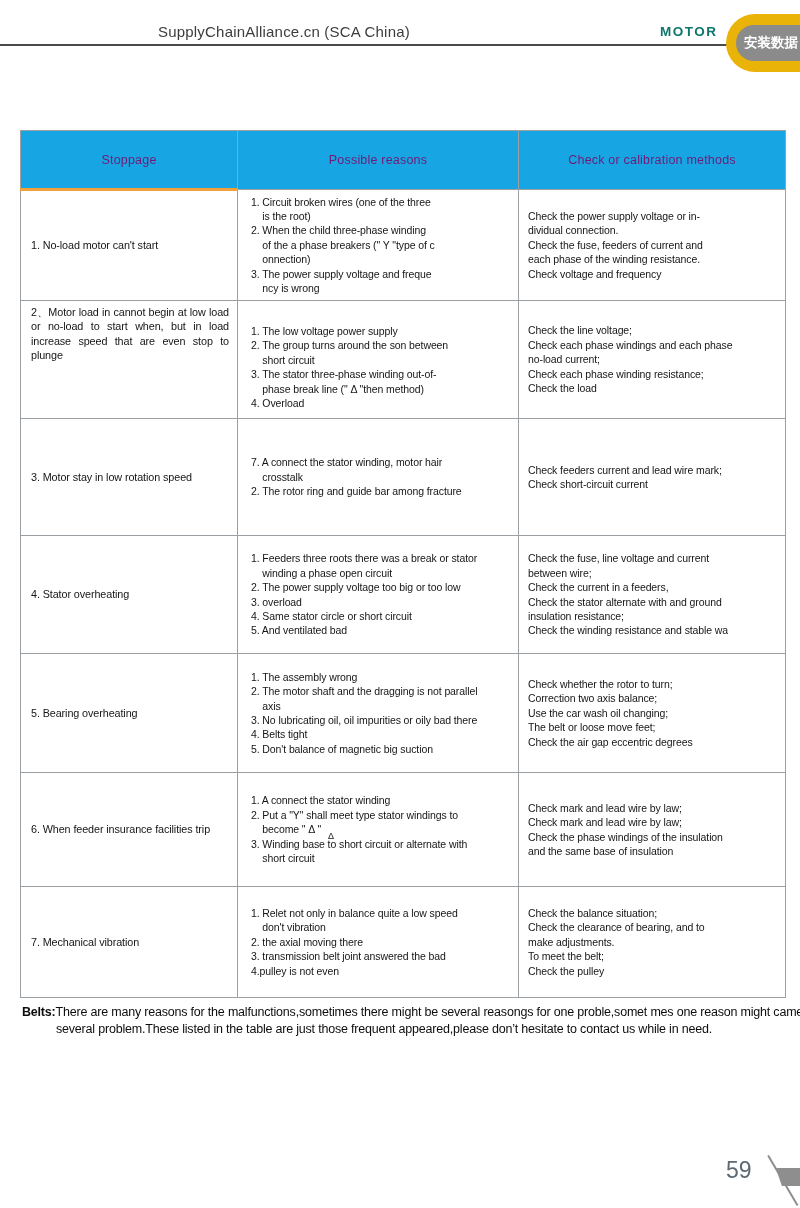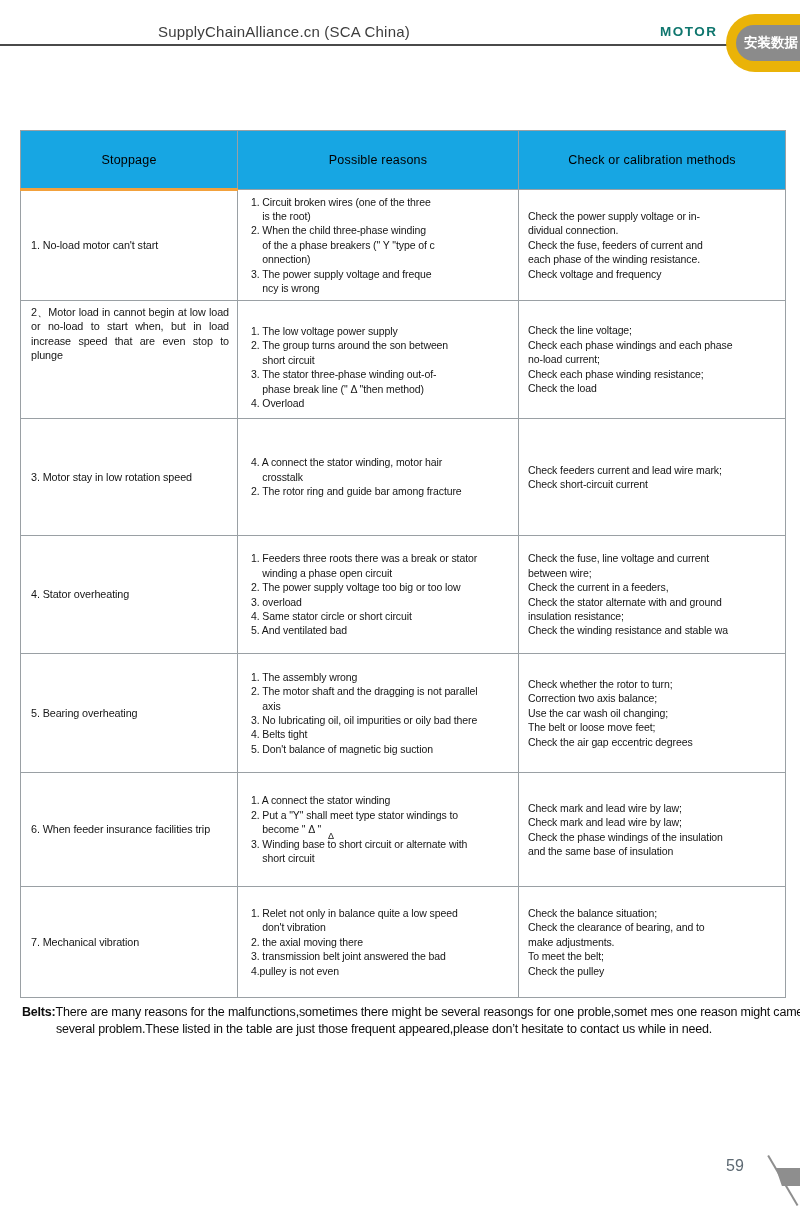--- a/index.html
+++ b/index.html
@@ -11,42 +11,42 @@
   .site-title{position:absolute;left:158px;top:23px;font-size:15px;color:#3d3d3d;letter-spacing:.2px;}
   .section-label{position:absolute;left:660px;top:24px;font-size:13.5px;font-weight:bold;color:#0f766e;letter-spacing:1.5px;}
   .head-rule{position:absolute;left:0;top:44px;width:800px;height:2px;background:#4a4a4a;z-index:1;}
   .side-tab{position:absolute;left:726px;top:14px;width:74px;height:58px;background:#eab308;border-radius:29px 0 0 29px;z-index:2;}
   .side-tab-inner{position:absolute;left:10px;top:11px;width:64px;height:36px;background:#8b8b8b;border-radius:18px 0 0 18px;
     color:#ffffff;font-weight:bold;font-size:13.5px;line-height:36px;padding-left:8px;white-space:nowrap;overflow:hidden;}
   
   table.trouble-table{position:absolute;left:20px;top:130px;width:765px;table-layout:fixed;border-collapse:collapse;}
   .trouble-table col.w0{width:217px}.trouble-table col.w1{width:281px}.trouble-table col.w2{width:267px}
   .trouble-table th{
-    height:55px;background:#17a6e3;color:#000000;font-weight:normal;font-size:12.5px;
+    height:55px;background:#17a6e3;color:#701a75;font-weight:normal;font-size:12.5px;
     border:1.5px solid #9aa0a4;text-align:center;letter-spacing:.2px;margin-top:48px;
   }
   .trouble-table th.c0{border-bottom:3px solid #f2a13c;}
   .trouble-table td{
     border:1.5px solid #9aa0a4;vertical-align:middle;color:#151515;
     font-size:10.8px;line-height:14.4px;letter-spacing:-0.1px;white-space:pre-wrap;
   }
   .trouble-table td.c0{padding:4px 8px 4px 10px;}
   .trouble-table td.c1{padding:4px 4px 4px 13px;position:relative;font-size:10.5px;}
   .trouble-table td.c2{padding:4px 4px 4px 9px;font-size:10.5px;}
   tbody tr.r0{height:111px}tbody tr.r1{height:118px}tbody tr.r2{height:117px}tbody tr.r3{height:118px}
   tbody tr.r4{height:119px}tbody tr.r5{height:114px}tbody tr.r6{height:111px}
   tbody tr.r1 td.c0{text-align:justify;vertical-align:top;}
   tbody tr.r1 td.c1{vertical-align:top;padding-top:23px;}
   .stray{position:absolute;left:90px;top:59px;font-size:9px;line-height:9px;}
   
   .note{position:absolute;left:22px;top:1004px;width:770px;font-size:12.5px;line-height:16.5px;color:#0d0d0d;
     padding-left:34px;text-indent:-34px;letter-spacing:-0.2px;}
   .note-label{font-weight:bold;}
   
-  .page-number{position:absolute;left:726px;top:1157px;font-size:16px;color:#5e6a73;}
+  .page-number{position:absolute;left:726px;top:1157px;font-size:23px;color:#5e6a73;}
   .corner-line{position:absolute;left:769px;top:1155px;width:58px;height:0;border-top:2px solid #8e8e8e;
     transform:rotate(59.5deg);transform-origin:0 0;}
   .corner-flag{position:absolute;left:773px;top:1168px;width:27px;height:18px;background:#8e8e8e;
     clip-path:polygon(10% 0,100% 0,100% 100%,33% 100%);}
 </style>
 </head>
 <body>
 
 <div class="page">
 
@@ -95,21 +95,21 @@
     phase break line (" Δ "then method)
 4. Overload</td>
           <td class="c2">Check the line voltage;
 Check each phase windings and each phase
 no-load current;
 Check each phase winding resistance;
 Check the load</td>
         </tr>
         <tr class="r2">
           <td class="c0">3. Motor stay in low rotation speed</td>
-          <td class="c1">4. A connect the stator winding, motor hair
+          <td class="c1">7. A connect the stator winding, motor hair
     crosstalk
 2. The rotor ring and guide bar among fracture</td>
           <td class="c2">Check feeders current and lead wire mark;
 Check short-circuit current</td>
         </tr>
         <tr class="r3">
           <td class="c0">4. Stator overheating</td>
           <td class="c1">1. Feeders three roots there was a break or stator
     winding a phase open circuit
 2. The power supply voltage too big or too low

